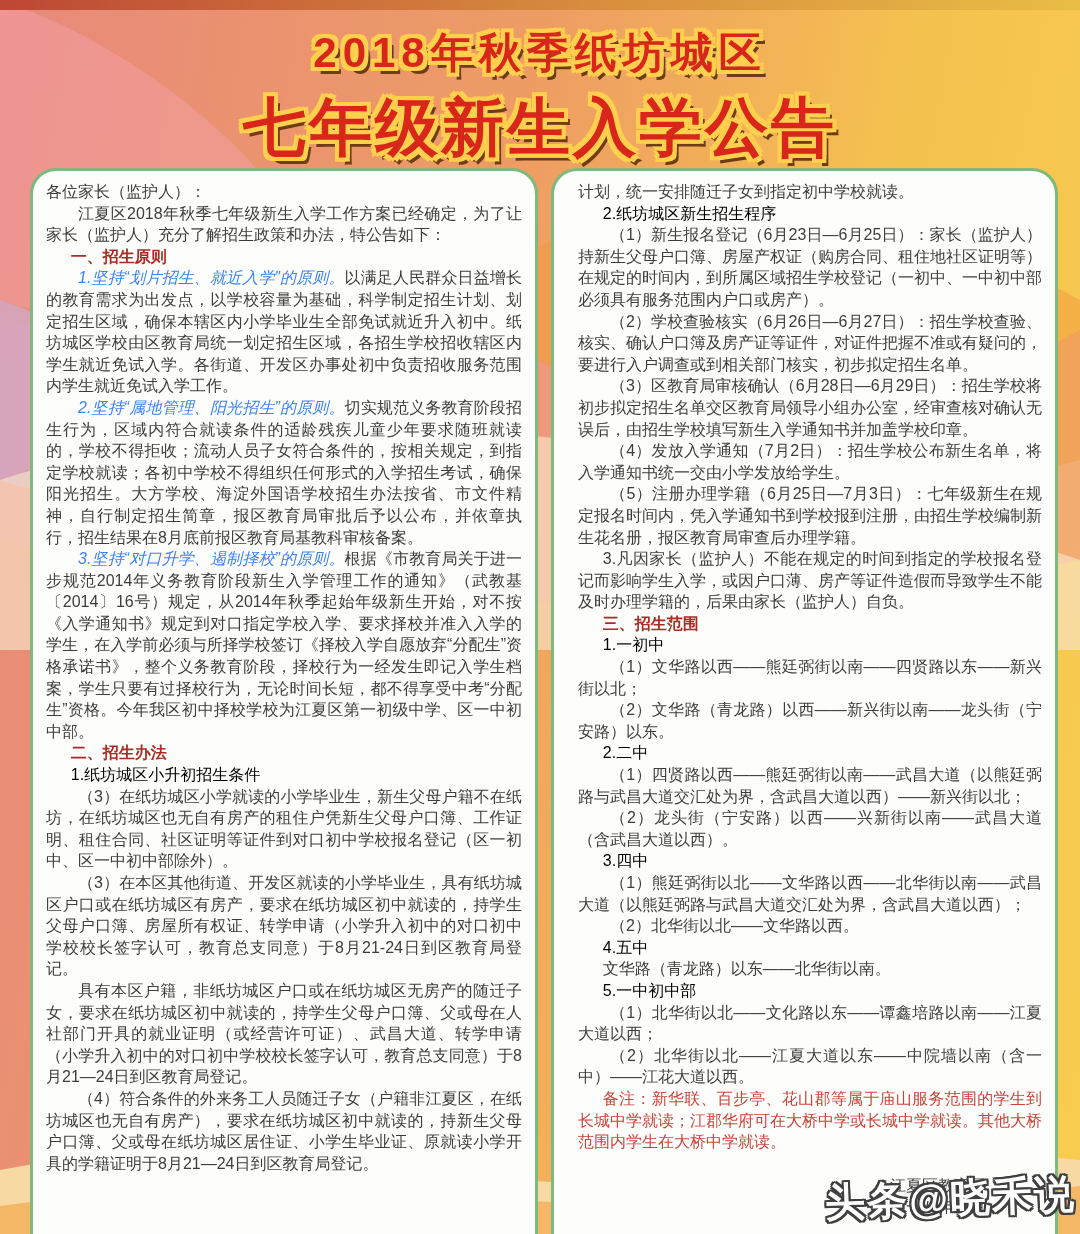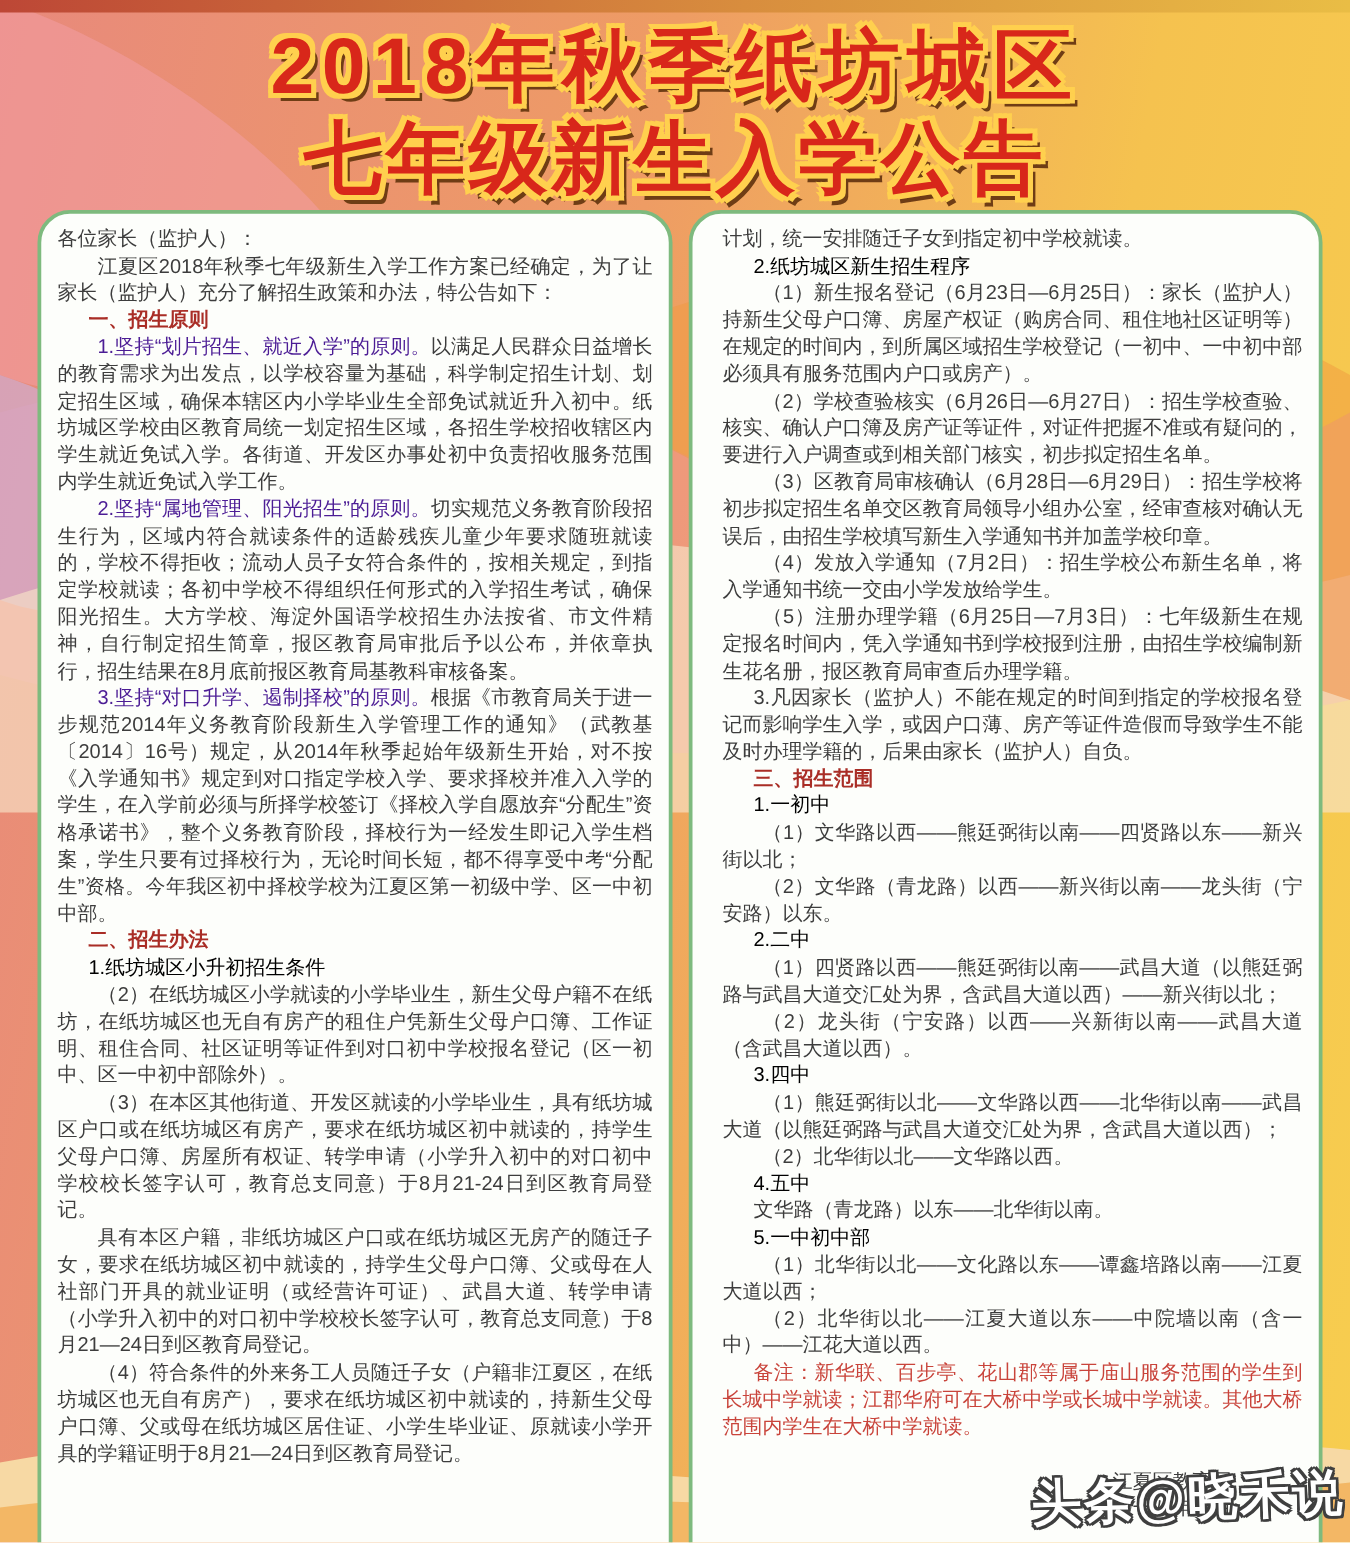--- a/index.html
+++ b/index.html
@@ -18,21 +18,21 @@
   .title-block{position:absolute;top:14px;left:0;width:100%;text-align:center;z-index:1;}
   .title-line{
     font-weight:bold;color:#d8271a;
     text-shadow:
       -4px -4px 0 #ffd04e, 4px -4px 0 #ffd04e,
       -4px  4px 0 #ffd04e, 4px  4px 0 #ffd04e,
       -4px  0   0 #ffd04e, 4px  0   0 #ffd04e,
        0   -4px 0 #ffd04e, 0    4px 0 #ffd04e,
        6px  7px 0 #6f3d15;
   }
-  .title-line1{font-size:63px;line-height:78px;letter-spacing:6px;}
+  .title-line1{font-size:42px;line-height:78px;letter-spacing:6px;}
   .title-line2{font-size:63px;line-height:70px;letter-spacing:3px;}
   .panel{
     position:absolute;top:168px;height:1148px;z-index:2;
     background:#fdfefb;
     border:3px solid #7eba7e;
     border-radius:26px;
     box-sizing:border-box;
     padding:10px 13px;
     overflow:hidden;
   }
@@ -40,21 +40,21 @@
   .panel-right{left:551px;width:507px;padding-left:24px;}
   .para{margin:0;font-size:16px;line-height:21.6px;color:#3d3d3d;text-align:justify;}
   .p-plain{text-indent:0;}
   .p-body{text-indent:2em;}
   .p-ind1{text-indent:1.55em;}
   .p-h1{text-indent:1.55em;font-weight:bold;color:#a92d26;}
   .p-h2{text-indent:1.55em;color:#000000;}
   .p-note{text-indent:1.55em;color:#c9443b;}
   .p-sign{text-align:right;padding-right:56px;text-indent:0;}
   .p-sign1{margin-top:22px;}
-  .run-red{color:#4c1d95;}
+  .run-red{color:#3b82f6;font-style:italic;}
   .watermark{
     position:absolute;right:4px;bottom:8px;z-index:3;
     font-size:40px;font-weight:bold;color:#ffffff;letter-spacing:2px;
     transform:rotate(-2deg);
     text-shadow:
       -2px -2px 0 #3f3f3f, 2px -2px 0 #3f3f3f,
       -2px  2px 0 #3f3f3f, 2px  2px 0 #3f3f3f,
       -2px  0   0 #3f3f3f, 2px  0   0 #3f3f3f,
        0   -2px 0 #3f3f3f, 0    2px 0 #3f3f3f;
   }
@@ -83,21 +83,21 @@
 
   <div class="panel panel-left">
       <p class="para p-plain"><span>各位家长（监护人）：</span></p>
       <p class="para p-body"><span>江夏区2018年秋季七年级新生入学工作方案已经确定，为了让家长（监护人）充分了解招生政策和办法，特公告如下：</span></p>
       <p class="para p-h1"><span>一、招生原则</span></p>
       <p class="para p-body"><span class="run-red">1.坚持“划片招生、就近入学”的原则。</span><span>以满足人民群众日益增长的教育需求为出发点，以学校容量为基础，科学制定招生计划、划定招生区域，确保本辖区内小学毕业生全部免试就近升入初中。纸坊城区学校由区教育局统一划定招生区域，各招生学校招收辖区内学生就近免试入学。各街道、开发区办事处初中负责招收服务范围内学生就近免试入学工作。</span></p>
       <p class="para p-body"><span class="run-red">2.坚持“属地管理、阳光招生”的原则。</span><span>切实规范义务教育阶段招生行为，区域内符合就读条件的适龄残疾儿童少年要求随班就读的，学校不得拒收；流动人员子女符合条件的，按相关规定，到指定学校就读；各初中学校不得组织任何形式的入学招生考试，确保阳光招生。大方学校、海淀外国语学校招生办法按省、市文件精神，自行制定招生简章，报区教育局审批后予以公布，并依章执行，招生结果在8月底前报区教育局基教科审核备案。</span></p>
       <p class="para p-body"><span class="run-red">3.坚持“对口升学、遏制择校”的原则。</span><span>根据《市教育局关于进一步规范2014年义务教育阶段新生入学管理工作的通知》（武教基〔2014〕16号）规定，从2014年秋季起始年级新生开始，对不按《入学通知书》规定到对口指定学校入学、要求择校并准入入学的学生，在入学前必须与所择学校签订《择校入学自愿放弃“分配生”资格承诺书》，整个义务教育阶段，择校行为一经发生即记入学生档案，学生只要有过择校行为，无论时间长短，都不得享受中考“分配生”资格。今年我区初中择校学校为江夏区第一初级中学、区一中初中部。</span></p>
       <p class="para p-h1"><span>二、招生办法</span></p>
       <p class="para p-h2"><span>1.纸坊城区小升初招生条件</span></p>
-      <p class="para p-body"><span>（2）在纸坊城区小学就读的小学毕业生，新生父母户籍不在纸坊，在纸坊城区也无自有房产的租住户凭新生父母户口簿、工作证明、租住合同、社区证明等证件到对口初中学校报名登记（区一初中、区一中初中部除外）。</span></p>
+      <p class="para p-body"><span>（3）在纸坊城区小学就读的小学毕业生，新生父母户籍不在纸坊，在纸坊城区也无自有房产的租住户凭新生父母户口簿、工作证明、租住合同、社区证明等证件到对口初中学校报名登记（区一初中、区一中初中部除外）。</span></p>
       <p class="para p-body"><span>（3）在本区其他街道、开发区就读的小学毕业生，具有纸坊城区户口或在纸坊城区有房产，要求在纸坊城区初中就读的，持学生父母户口簿、房屋所有权证、转学申请（小学升入初中的对口初中学校校长签字认可，教育总支同意）于8月21-24日到区教育局登记。</span></p>
       <p class="para p-body"><span>具有本区户籍，非纸坊城区户口或在纸坊城区无房产的随迁子女，要求在纸坊城区初中就读的，持学生父母户口簿、父或母在人社部门开具的就业证明（或经营许可证）、武昌大道、转学申请（小学升入初中的对口初中学校校长签字认可，教育总支同意）于8月21—24日到区教育局登记。</span></p>
       <p class="para p-body"><span>（4）符合条件的外来务工人员随迁子女（户籍非江夏区，在纸坊城区也无自有房产），要求在纸坊城区初中就读的，持新生父母户口簿、父或母在纸坊城区居住证、小学生毕业证、原就读小学开具的学籍证明于8月21—24日到区教育局登记。</span></p>
     </div>
 
   <div class="panel panel-right">
       <p class="para p-plain"><span>计划，统一安排随迁子女到指定初中学校就读。</span></p>
       <p class="para p-h2"><span>2.纸坊城区新生招生程序</span></p>
       <p class="para p-body"><span>（1）新生报名登记（6月23日—6月25日）：家长（监护人）持新生父母户口簿、房屋产权证（购房合同、租住地社区证明等）在规定的时间内，到所属区域招生学校登记（一初中、一中初中部必须具有服务范围内户口或房产）。</span></p>
       <p class="para p-body"><span>（2）学校查验核实（6月26日—6月27日）：招生学校查验、核实、确认户口簿及房产证等证件，对证件把握不准或有疑问的，要进行入户调查或到相关部门核实，初步拟定招生名单。</span></p>

